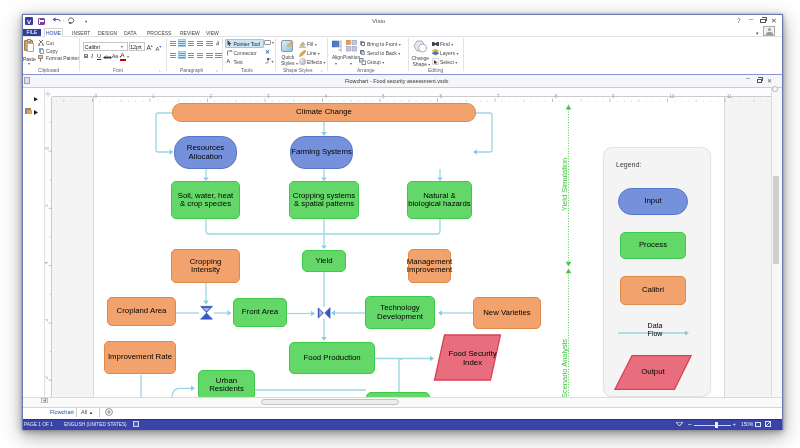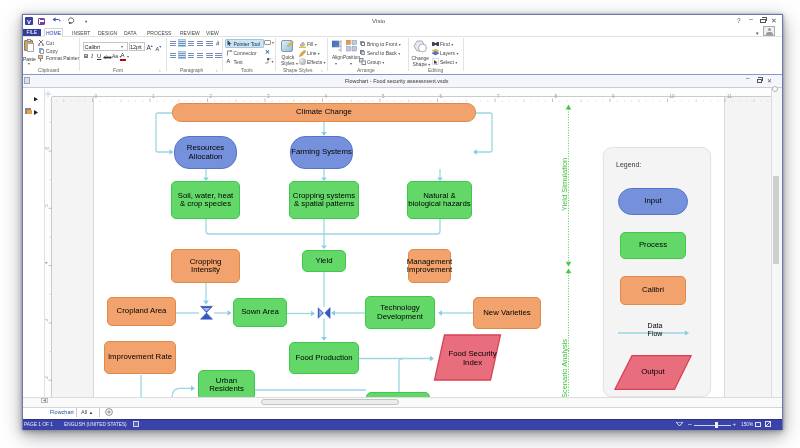--- a/index.html
+++ b/index.html
@@ -305,26 +305,26 @@
   <div class="shape a or" style="left:127px;top:15px;width:304px;height:19px;border-radius:9px">Climate Change</div>
   <div class="shape a bl" style="left:129px;top:48px;width:63px;height:33px">Resources<br>Allocation</div>
   <div class="shape a bl" style="left:245px;top:48px;width:63px;height:33px">Farming Systems</div>
   <div class="shape a gr" style="left:244px;top:93px;width:70px;height:38px">Cropping systems<br>&amp; spatial patterns</div>
   <div class="shape a gr" style="left:126px;top:93px;width:69px;height:38px">Soil, water, heat<br>&amp; crop species</div>
   <div class="shape a gr" style="left:362px;top:93px;width:65px;height:38px">Natural &amp;<br>biological hazards</div>
   <div class="shape a or" style="left:126px;top:161px;width:69px;height:34px">Cropping<br>Intensity</div>
   <div class="shape a gr" style="left:257px;top:162px;width:44px;height:22px">Yield</div>
   <div class="shape a or" style="left:363px;top:161px;width:43px;height:34px">Management<br>Improvement</div>
   <div class="shape a or" style="left:62px;top:209px;width:69px;height:29px">Cropland Area</div>
-  <div class="shape a gr" style="left:188px;top:210px;width:54px;height:29px">Sown Area</div>
+  <div class="shape a gr" style="left:188px;top:210px;width:54px;height:29px">Front Area</div>
   <div class="shape a gr" style="left:320px;top:208px;width:70px;height:33px">Technology<br>Development</div>
   <div class="shape a or" style="left:428px;top:209px;width:68px;height:32px">New Varieties</div>
   <div class="shape a or" style="left:59px;top:253px;width:72px;height:33px">Improvement Rate</div>
   <div class="shape a gr" style="left:153px;top:282px;width:57px;height:30px">Urban<br>Residents</div>
-  <div class="shape a gr" style="left:244px;top:254px;width:70px;height:32px">Food Production</div>
+  <div class="shape a gr" style="left:244px;top:254px;width:86px;height:32px">Food Production</div>
   <svg class="a" style="left:387px;top:246px" width="72" height="49" viewBox="0 0 72 49">
     <path d="M12.5,1 H68.5 L58.5,46 H2.5 Z" fill="#e96e7d" stroke="#d84255" stroke-width="1.3"></path>
   </svg>
   <div class="shape a" style="left:399px;top:248px;width:57px;height:45px;background:transparent">Food Security<br>Index</div>
   <div class="a" style="left:321px;top:304px;width:64px;height:10px;background:#63d868;border:1px solid #3fc94c;border-radius:5px 5px 0 0"></div>
 
   <div class="a" style="left:479px;top:92px;width:80px;height:9px;font-size:7.5px;color:#3cc43c;text-align:center;transform:rotate(-90deg)">Yield Simulation</div>
   <div class="a" style="left:474px;top:276px;width:90px;height:9px;font-size:7.5px;color:#3cc43c;text-align:center;transform:rotate(-90deg)">Scenario Analysis</div>
 
   <div class="shape a bl" style="left:573px;top:100px;width:70px;height:27px">Input</div>

